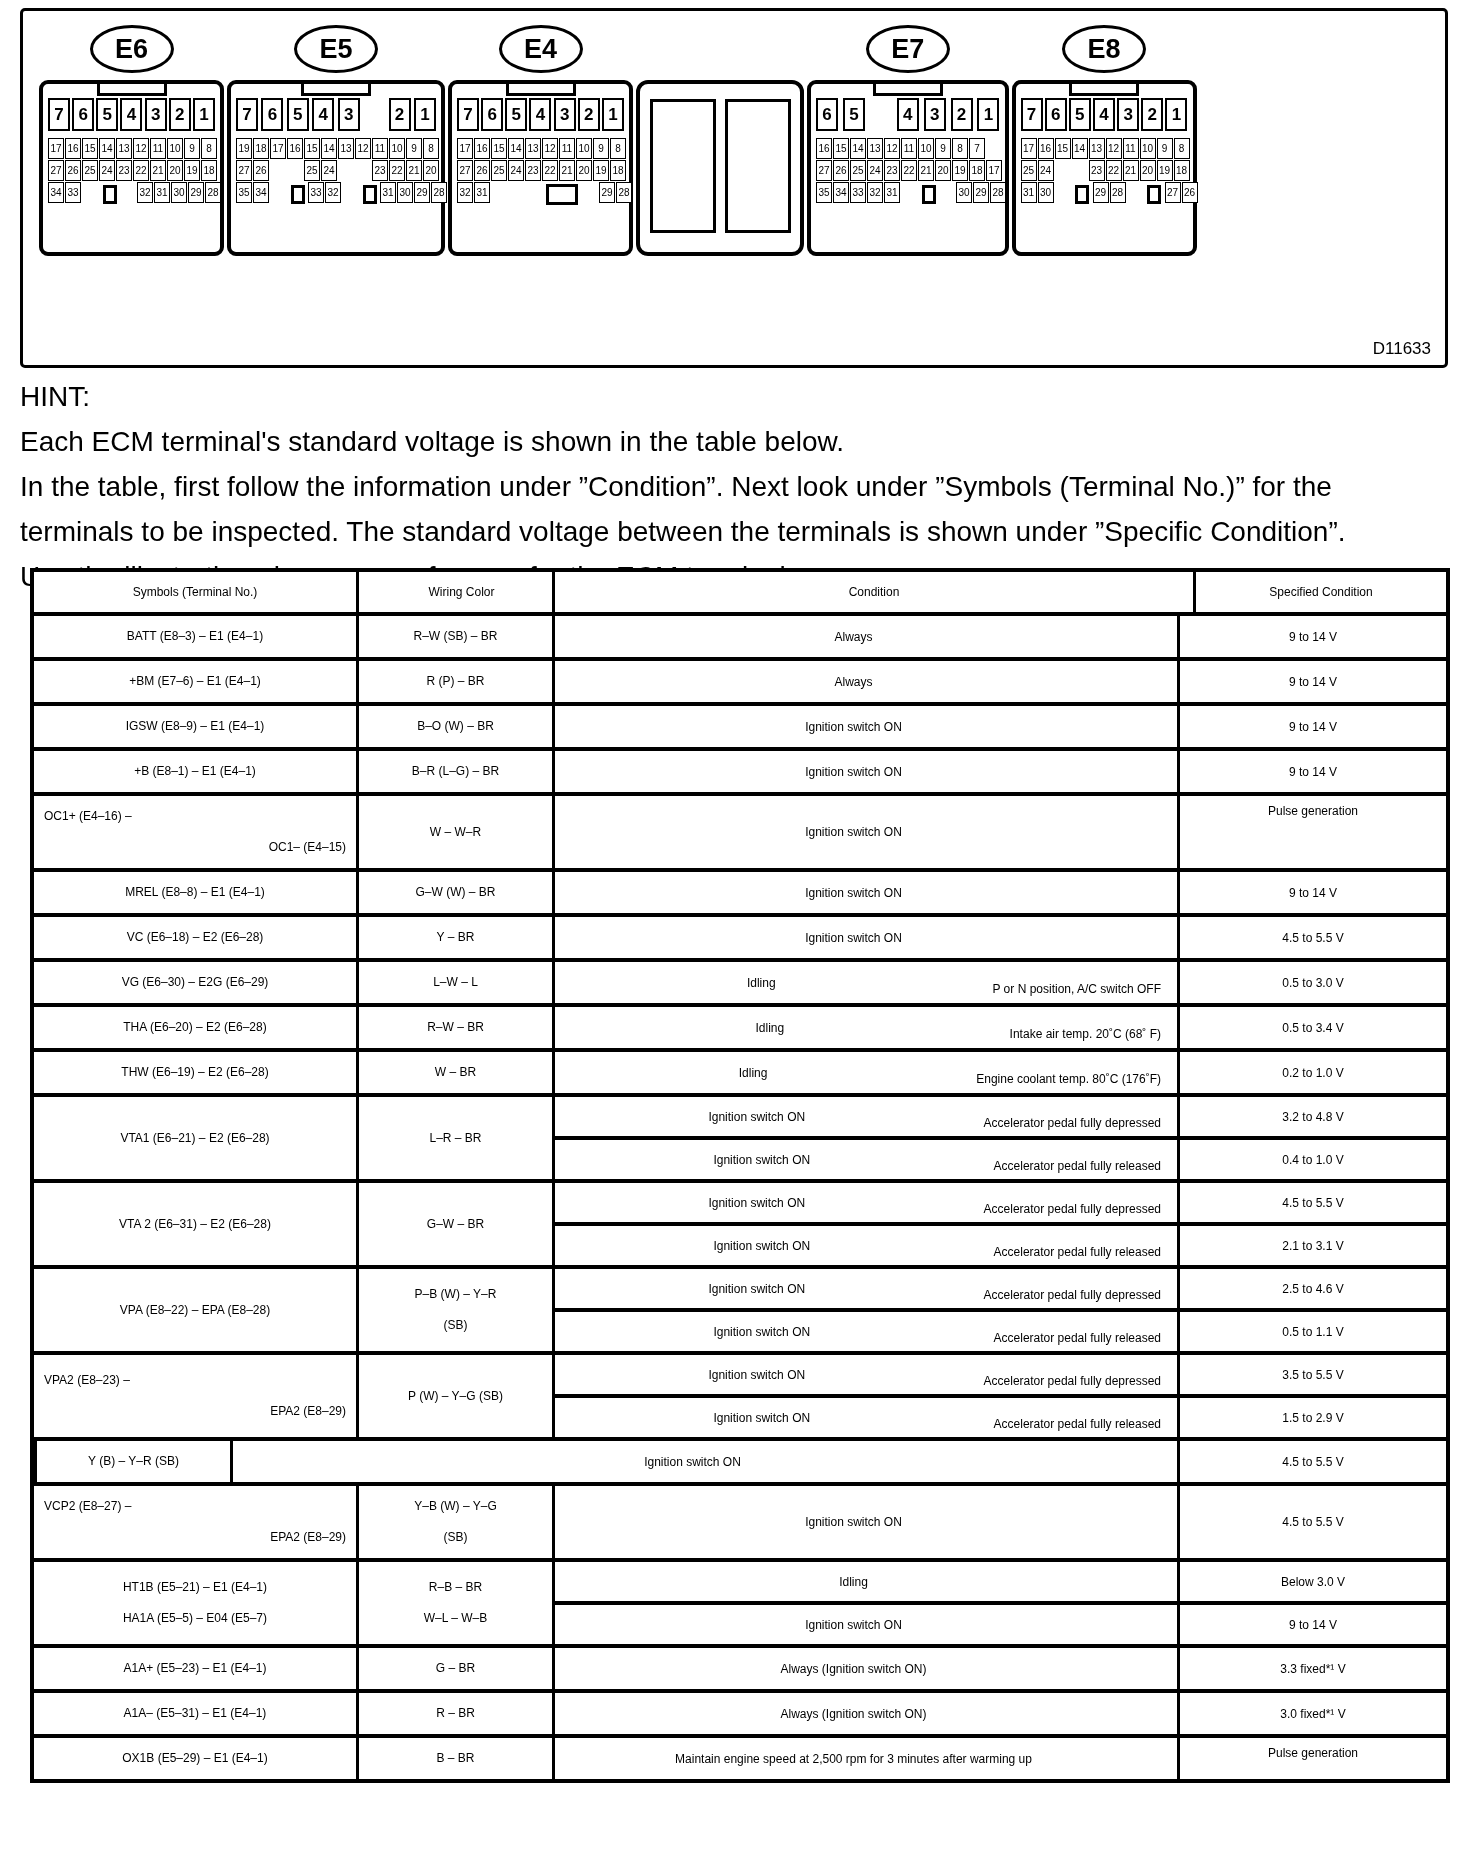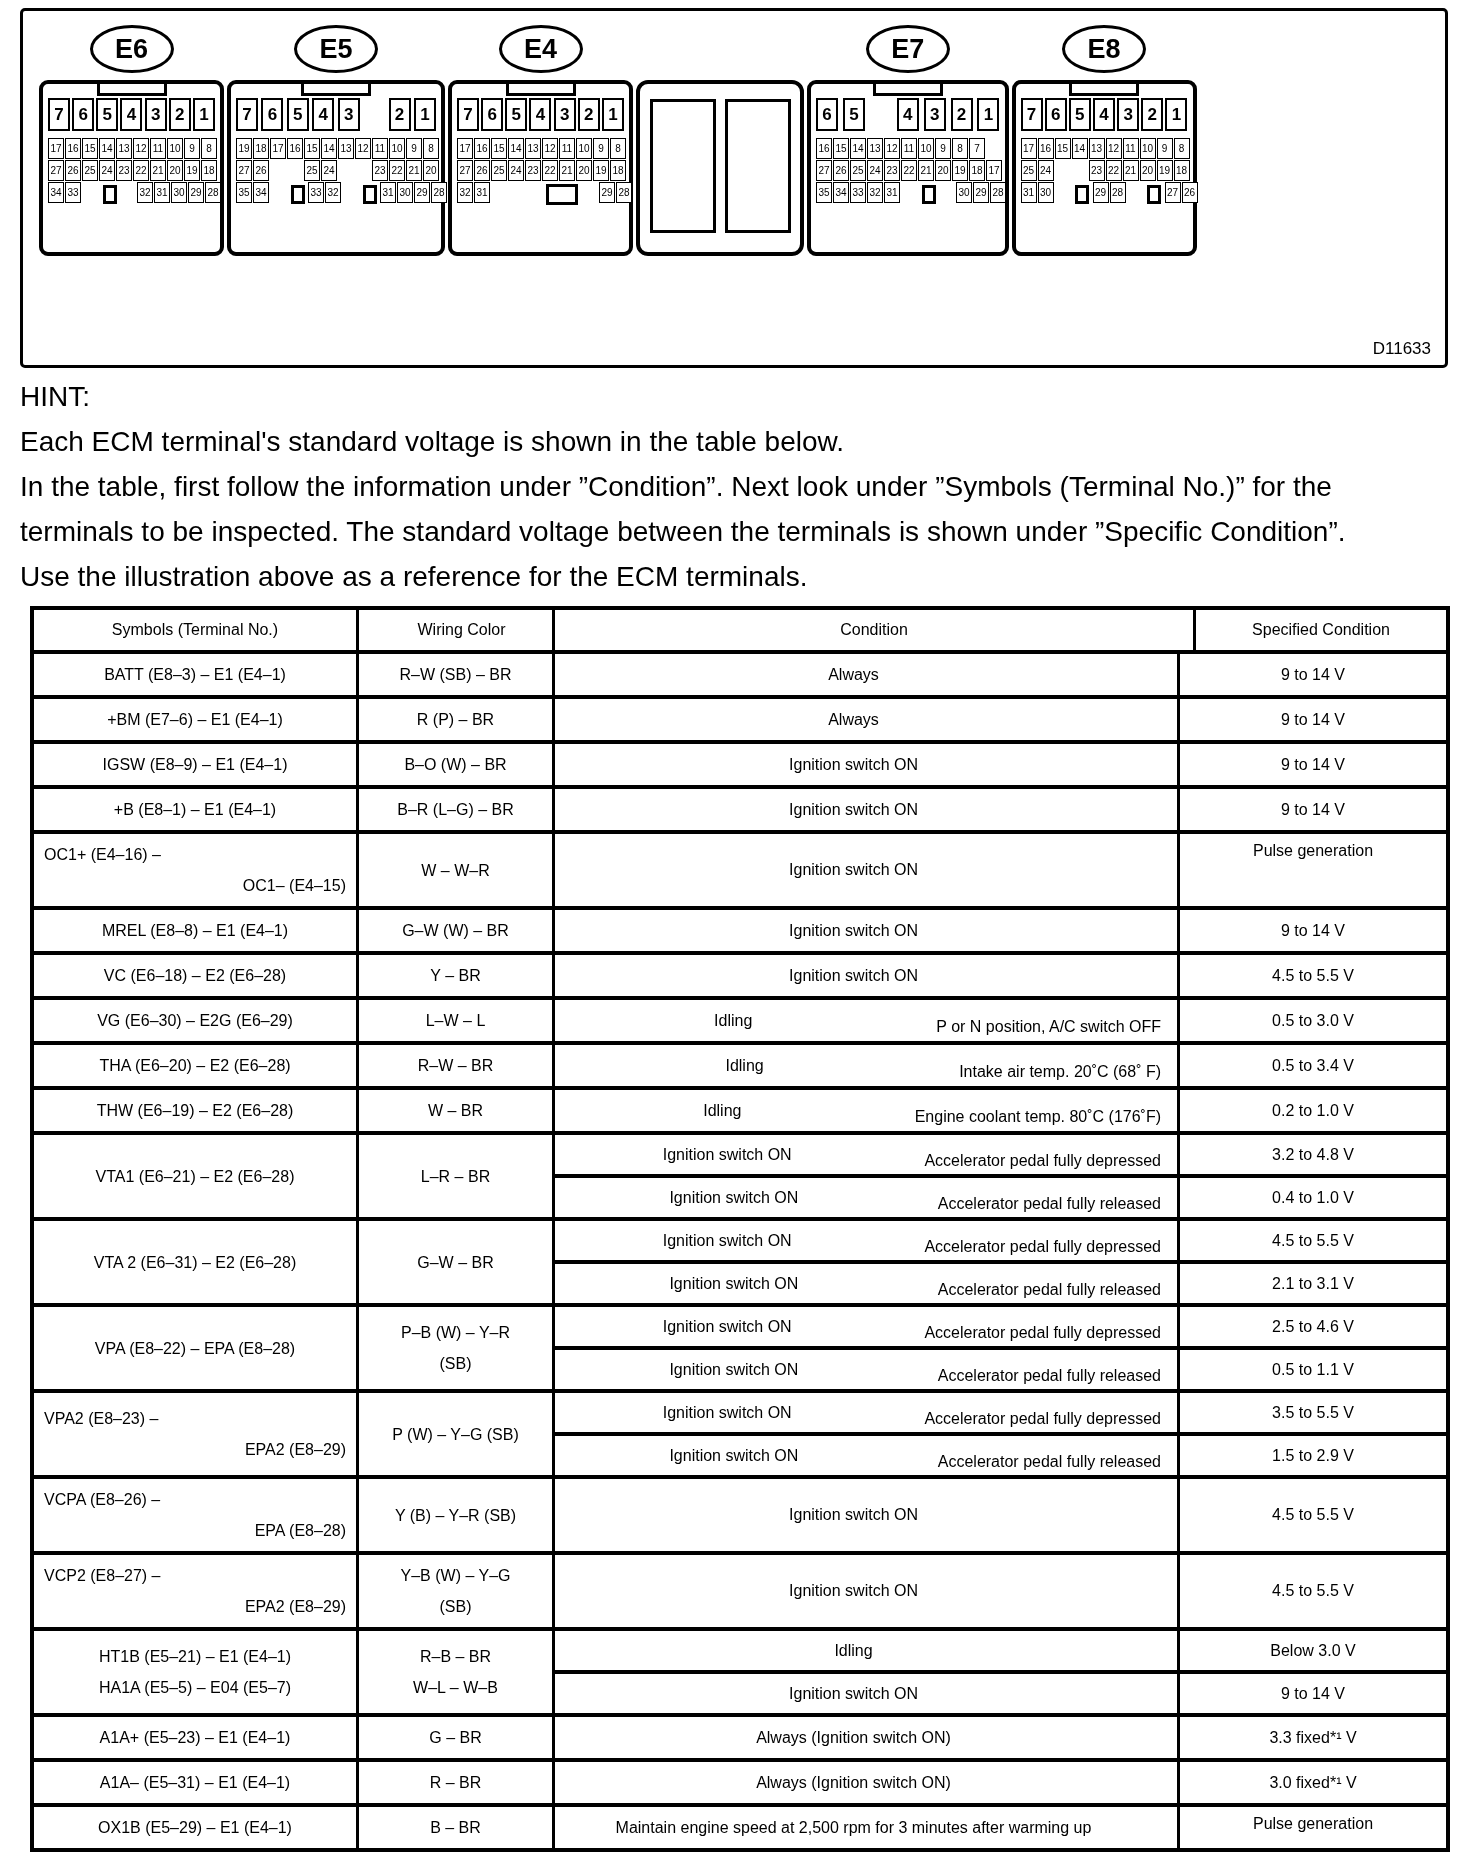--- a/index.html
+++ b/index.html
@@ -24,21 +24,21 @@
   .pin.key{width:8px;height:13px;border-width:3px;margin:3px 3.5px 0;align-self:flex-start;}
   .pin.key.wide{width:26px;height:15px;margin:2px 4px 0;}
   .blank-body{width:150px;display:flex;gap:9px;align-items:center;justify-content:center;border-radius:12px;}
   .blank-slot{width:60px;height:128px;border:3px solid #000;background:#fff;}
   .fig-id{position:absolute;right:14px;bottom:6px;font-size:17px;}
 
   
   .hint{position:absolute;left:20px;top:374px;width:1430px;font-size:28px;line-height:45px;}
 
   
-  .vtable{position:absolute;left:30px;top:606px;width:1412px;border:4px solid #000;background:#fff;font-size:16px;}
+  .vtable{position:absolute;left:30px;top:568px;width:1412px;border:4px solid #000;background:#fff;font-size:12px;}
   .t-row{display:flex;align-items:stretch;}
   .t-row + .t-row{border-top:4px solid #000;}
   .t-head{min-height:40px;}
   .t-cell{box-sizing:border-box;}
   .c0{width:322px;flex:none;}
   .c1{width:196px;flex:none;border-left:3px solid #000;padding-left:12px;}
   .subcol{flex:1;display:flex;flex-direction:column;border-left:3px solid #000;}
   .sub-row{display:flex;flex:1;min-height:39px;}
   .sub-row + .sub-row{border-top:4px solid #000;}
   .cond{flex:1;display:flex;align-items:center;padding:4px 0;}
@@ -611,24 +611,20 @@
           <div class="sub-row">
             <div class="cond">
               <div class="cond-left">Ignition switch ON</div>
               <div class="cond-right">Accelerator pedal fully released</div>
             </div>
             <div class="spec">1.5 to 2.9 V</div>
           </div>
         </div>
       </div>
       <div class="t-row">
-        <div class="t-cell c0 sym split">
-          <div class="sym-line">VCPA (E8–26) –</div>
-          <div class="sym-line">EPA (E8–28)</div>
-        </div>
         <div class="t-cell c1 wir">
           <div>Y (B) – Y–R (SB)</div>
         </div>
         <div class="subcol">
           <div class="sub-row">
             <div class="cond">
               <div class="cond-left">Ignition switch ON</div>
             </div>
             <div class="spec">4.5 to 5.5 V</div>
           </div>

